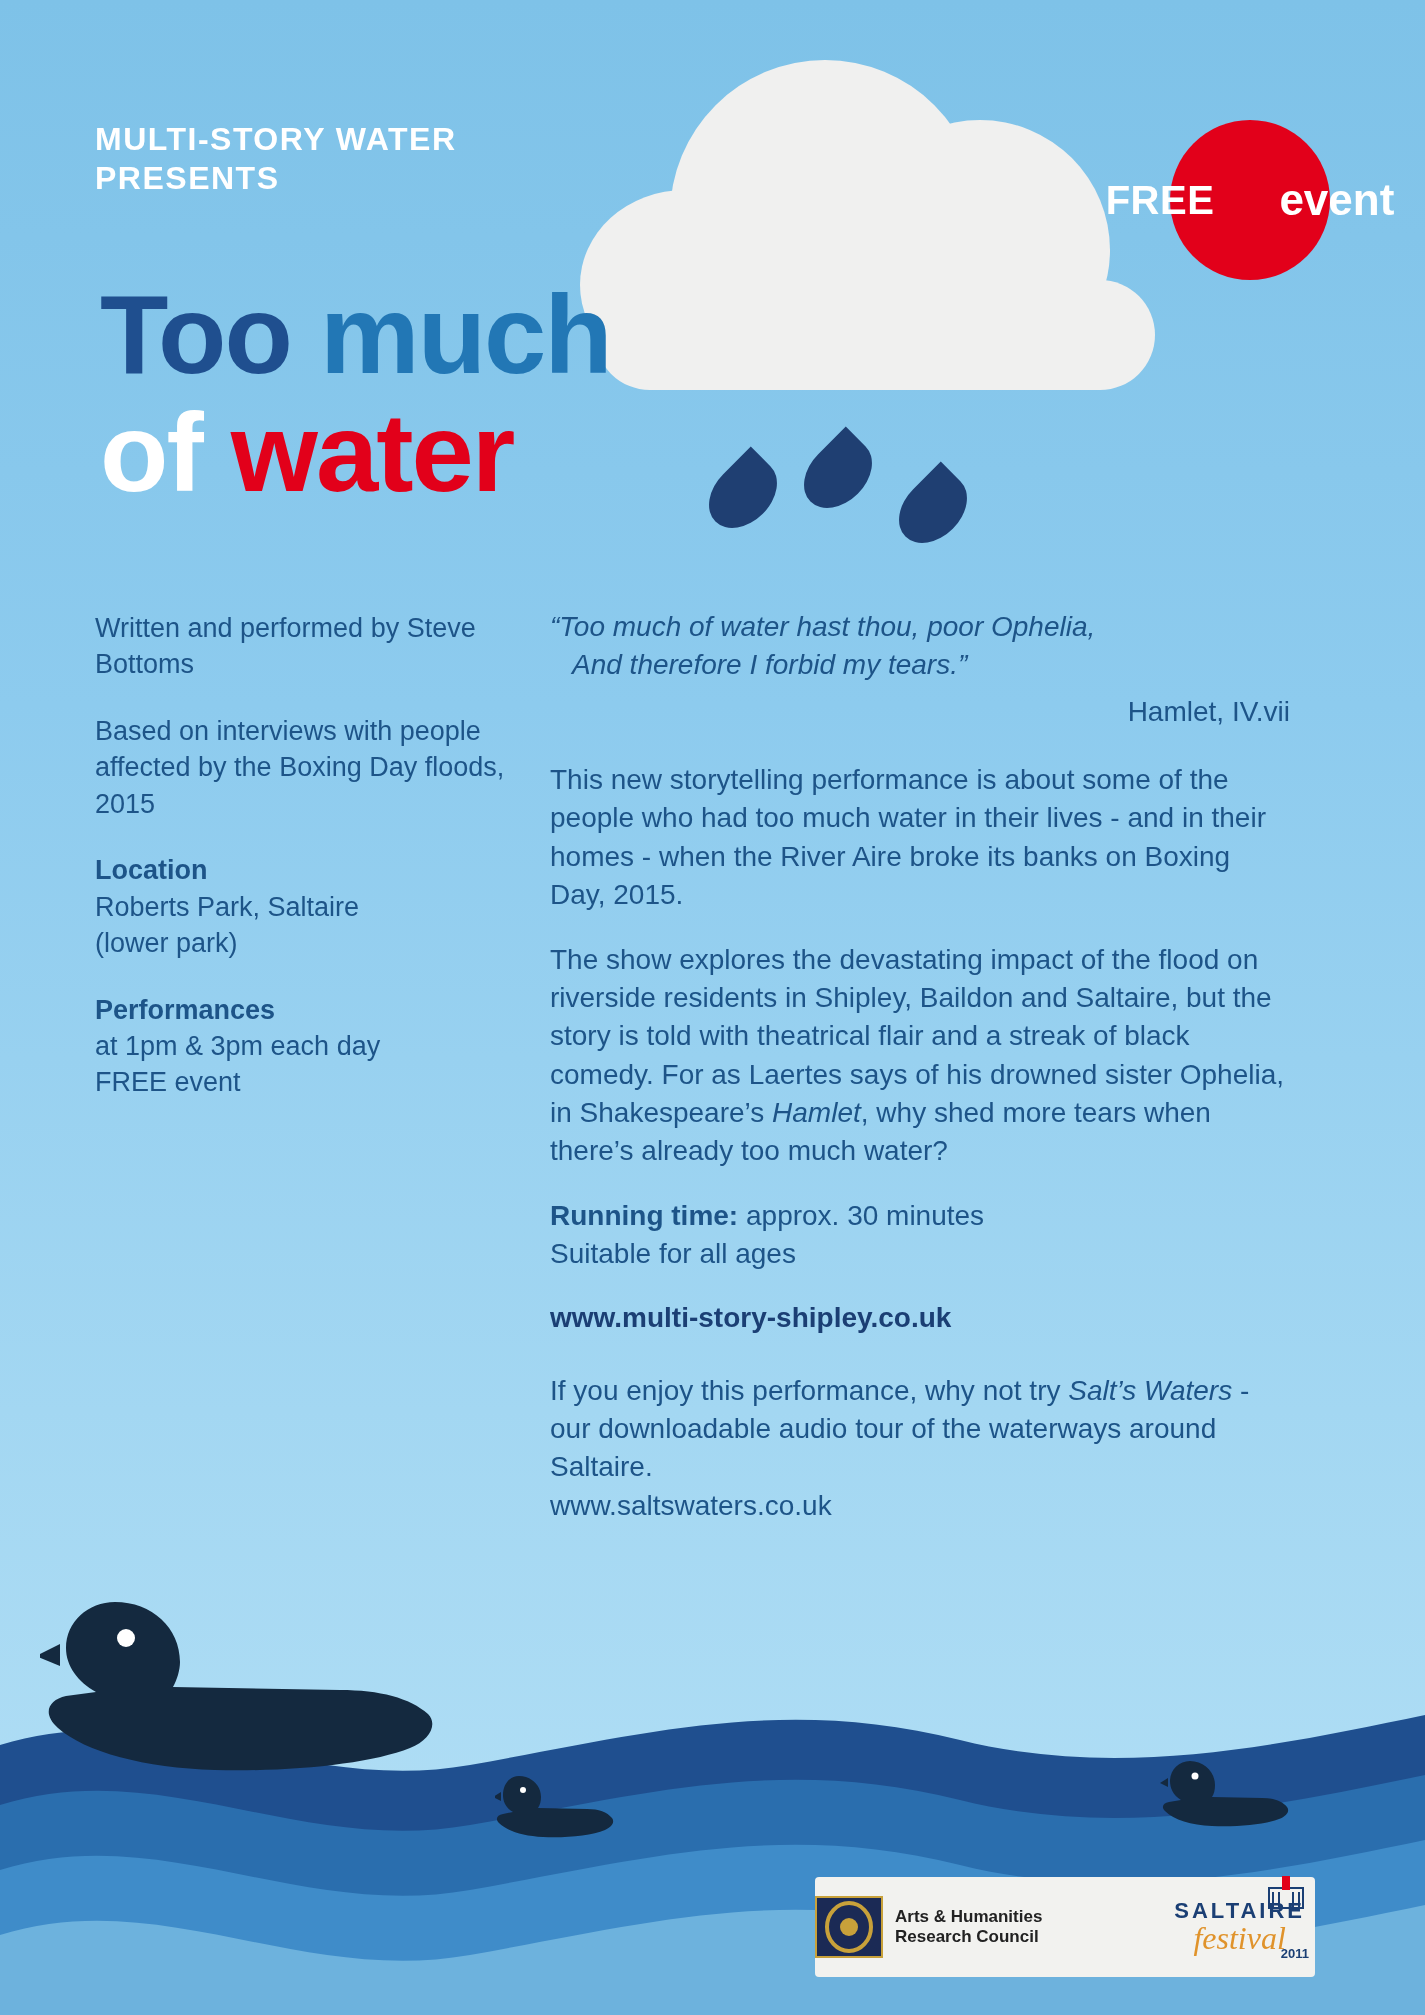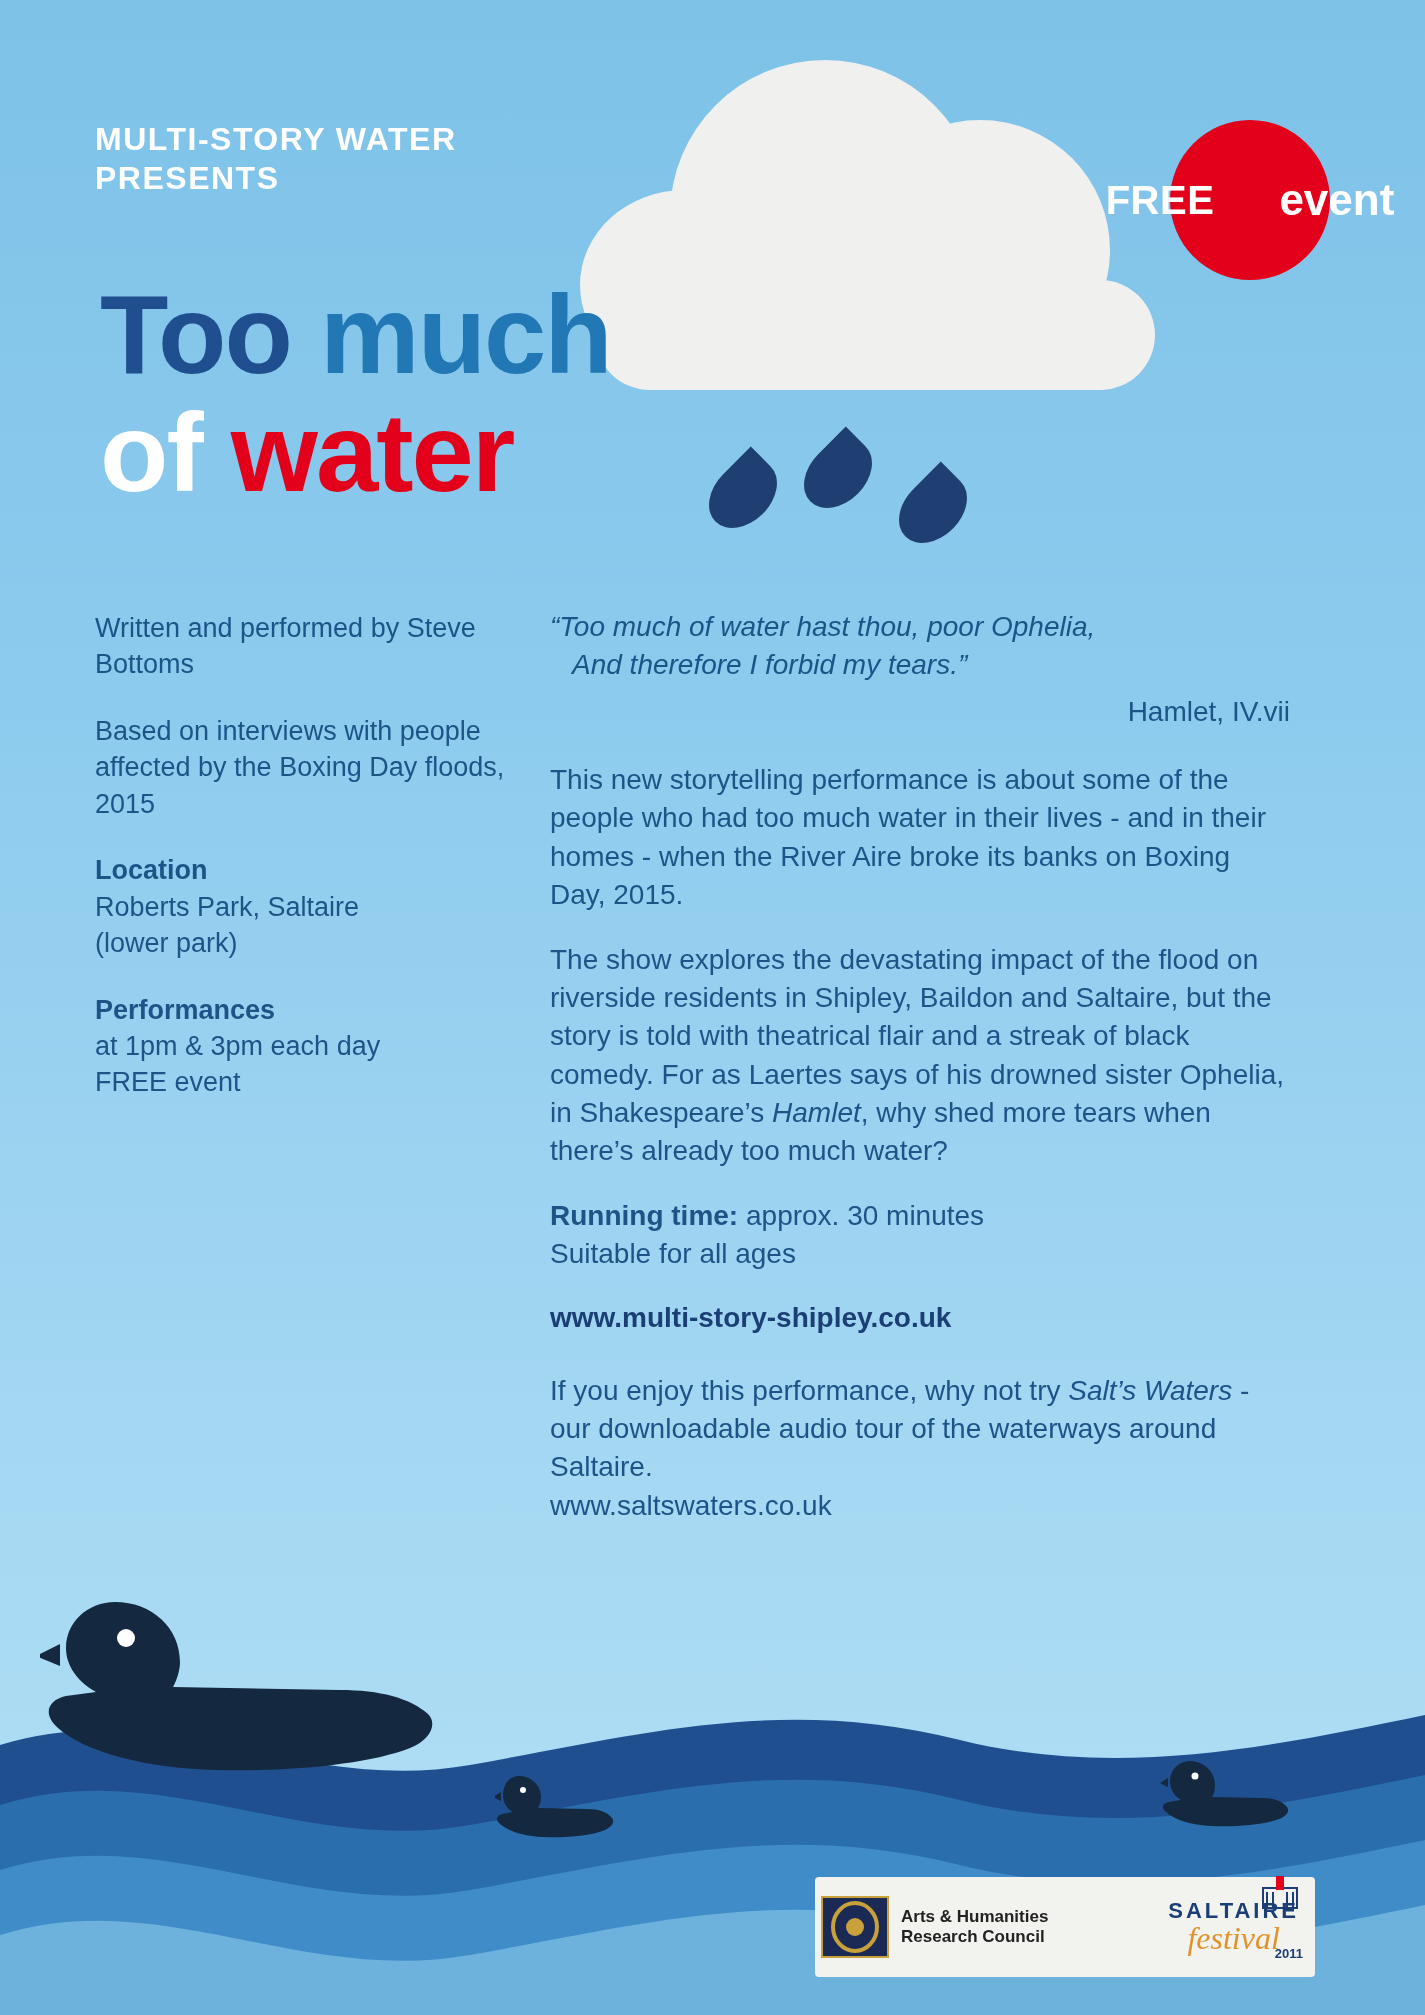--- a/index.html
+++ b/index.html
@@ -161,21 +161,21 @@
   .logos {
     position: absolute;
     left: 815px;
     bottom: 38px;
     width: 500px;
     height: 100px;
     background: #f2f2ef;
     border-radius: 4px;
     display: flex;
     align-items: center;
-    padding: 0 6px;
+    padding: 0 0;
     box-sizing: border-box;
   }
   .ahrc {
     display: flex;
     align-items: center;
     gap: 12px;
   }
   .ahrc-text {
     font-size: 17px;
     line-height: 1.2;

